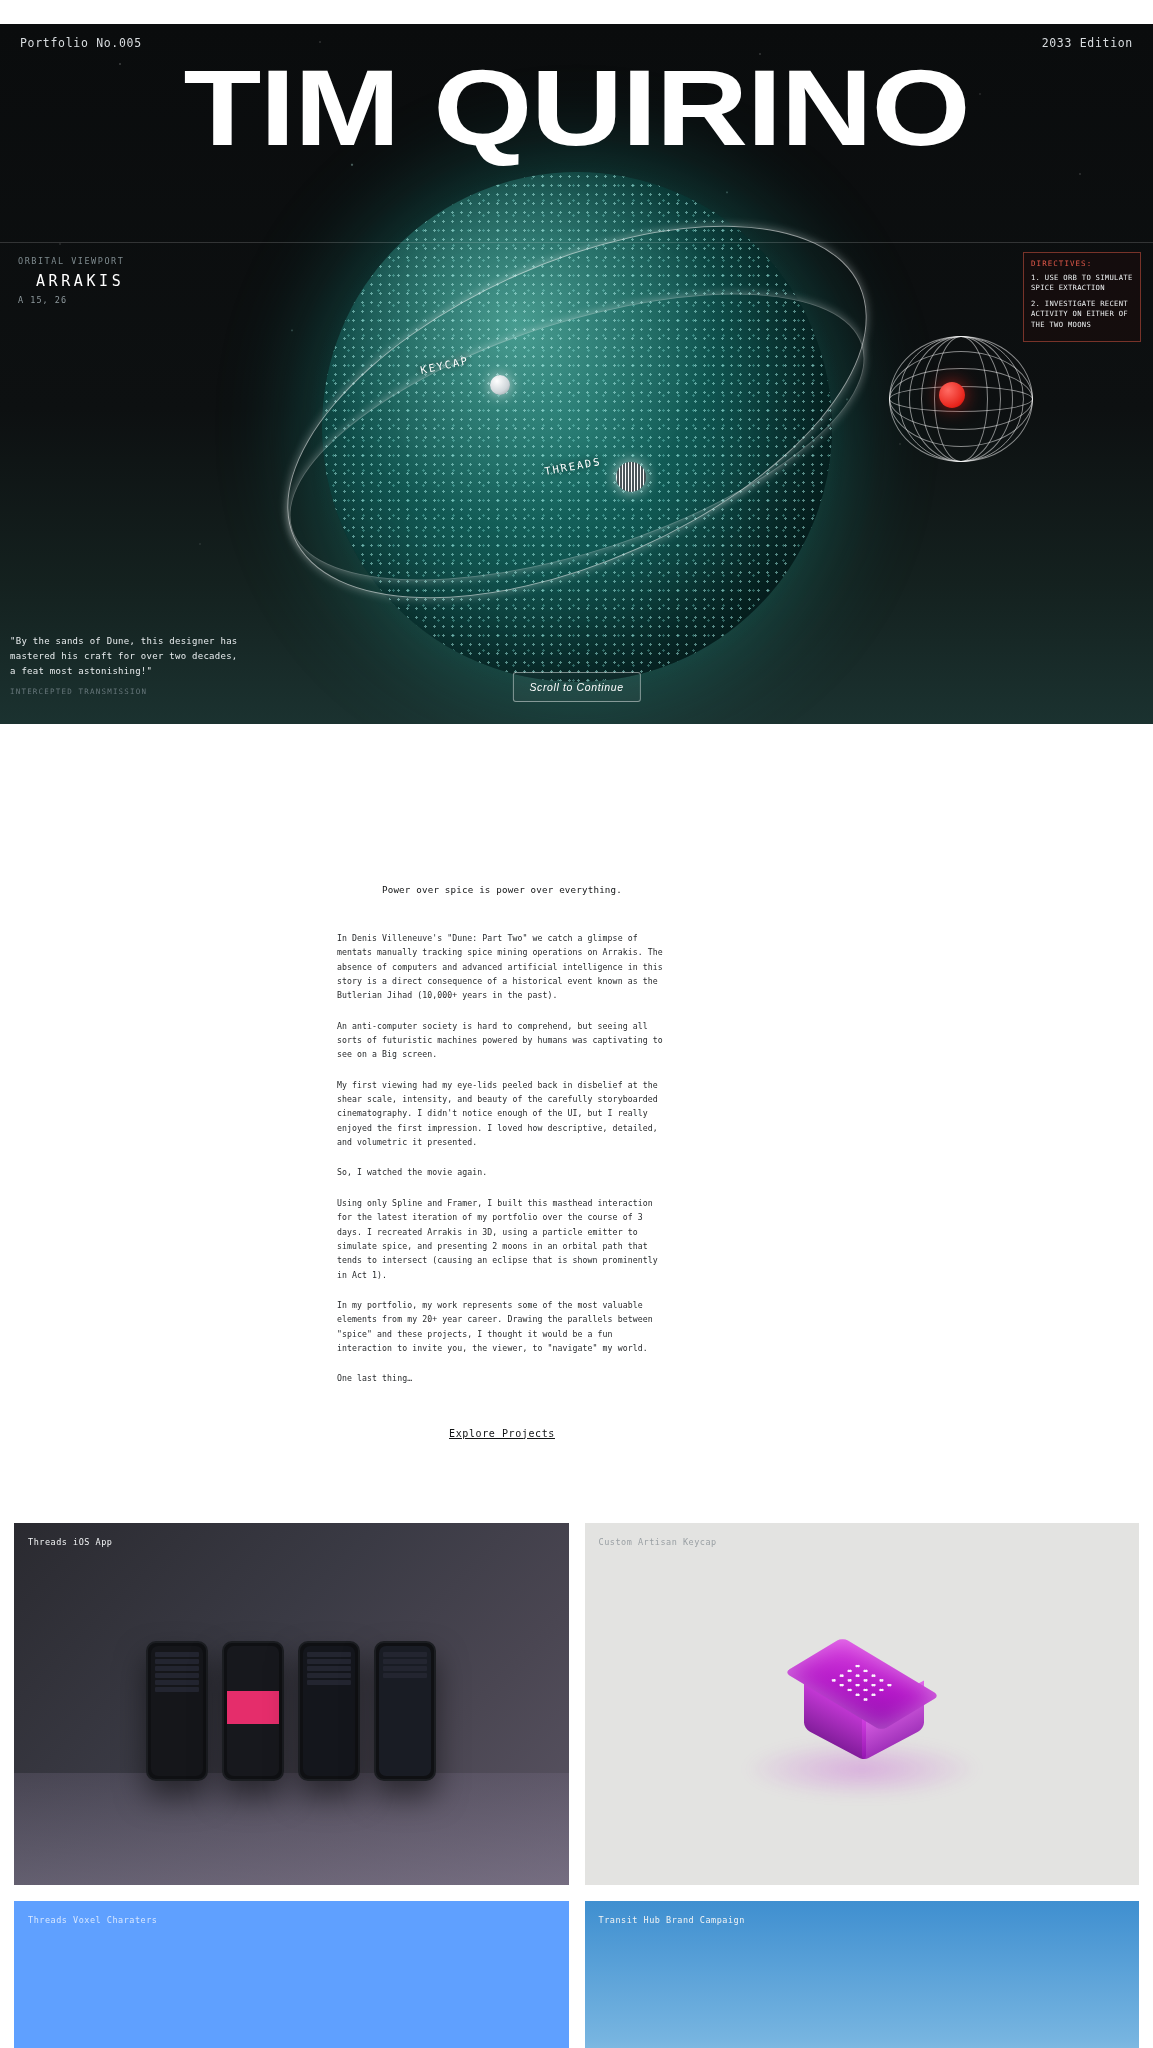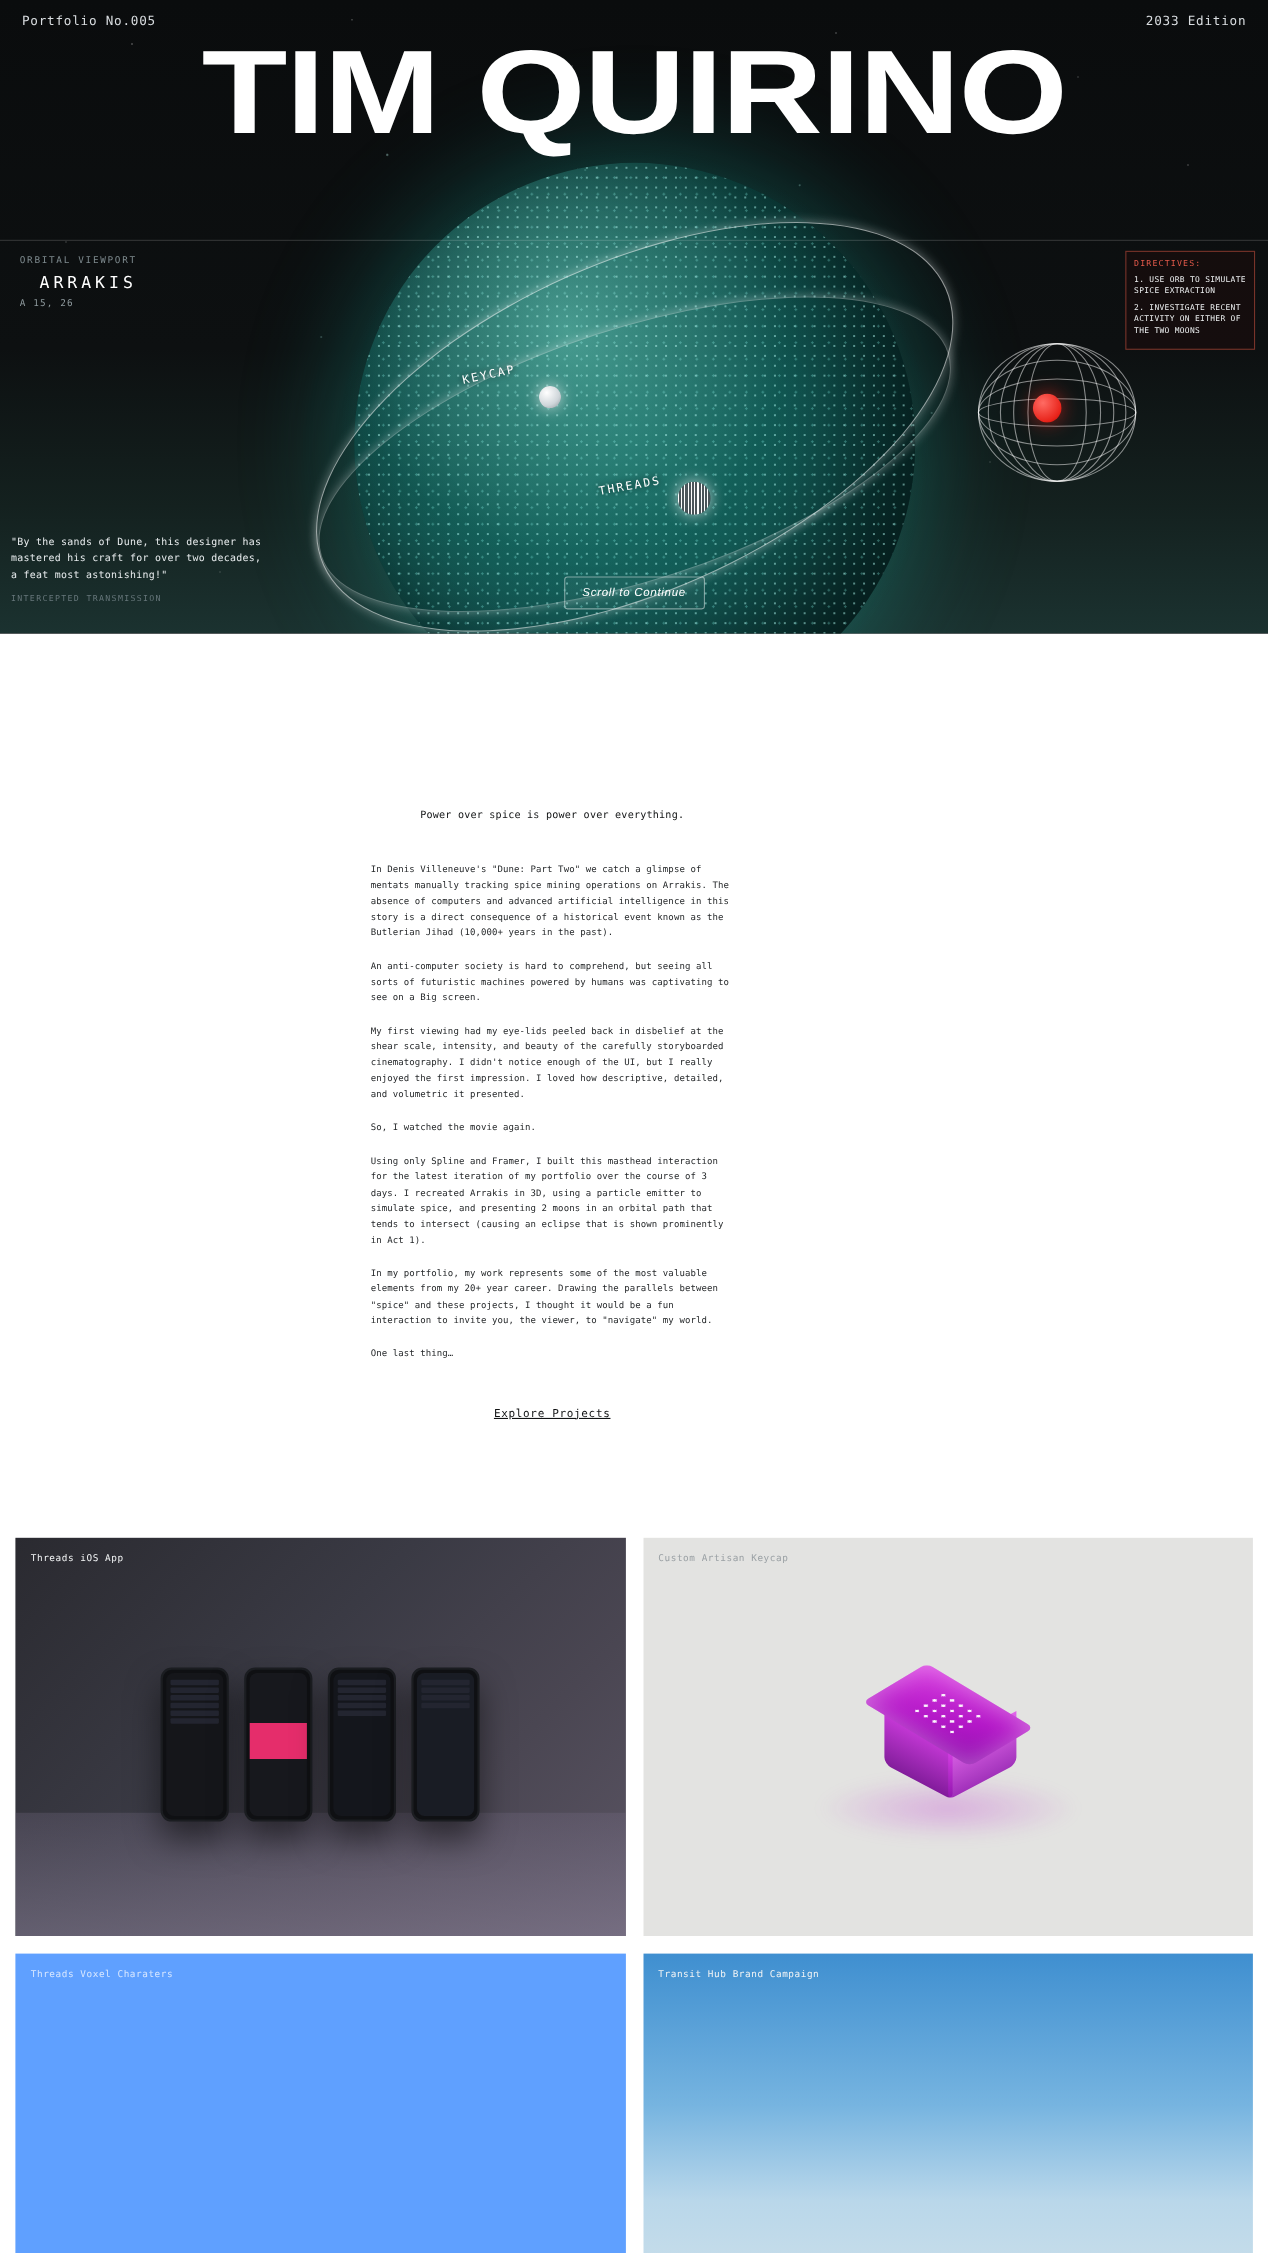--- a/index.html
+++ b/index.html
@@ -7,23 +7,24 @@
     width: 1153px;
     background: #ffffff;
     font-family: "DejaVu Sans Mono", monospace;
   }
   body { width: 1153px; overflow-x: hidden; }
 
   
   .hero {
     position: relative;
     width: 1153px;
-    height: 576px;
+    height: 700px;
     background: #0b0d0e;
     overflow: hidden;
+    margin-top: 24px;
   }
   .hero-bg-stars {
     position: absolute; inset: 0;
     background:
       radial-gradient(1px 1px at 120px 40px, rgba(255,255,255,.55), transparent),
       radial-gradient(1px 1px at 320px 18px, rgba(255,255,255,.4), transparent),
       radial-gradient(1px 1px at 520px 60px, rgba(255,255,255,.35), transparent),
       radial-gradient(1px 1px at 760px 30px, rgba(255,255,255,.45), transparent),
       radial-gradient(1px 1px at 980px 70px, rgba(255,255,255,.3), transparent),
       radial-gradient(1px 1px at 1080px 150px, rgba(255,255,255,.4), transparent),
@@ -216,21 +217,21 @@
     padding: 8px 16px;
     cursor: pointer;
     z-index: 30;
     font-style: italic;
   }
 
   
   .essay {
     width: 1004px;
     background: #ffffff;
-    padding: 160px 0 107px;
+    padding: 160px 0 84px;
   }
   .essay-inner {
     width: 330px;
     margin: 0 auto;
     color: #1d1f20;
   }
   .essay-lede {
     text-align: center;
     font-size: 9.2px;
     letter-spacing: .02em;

